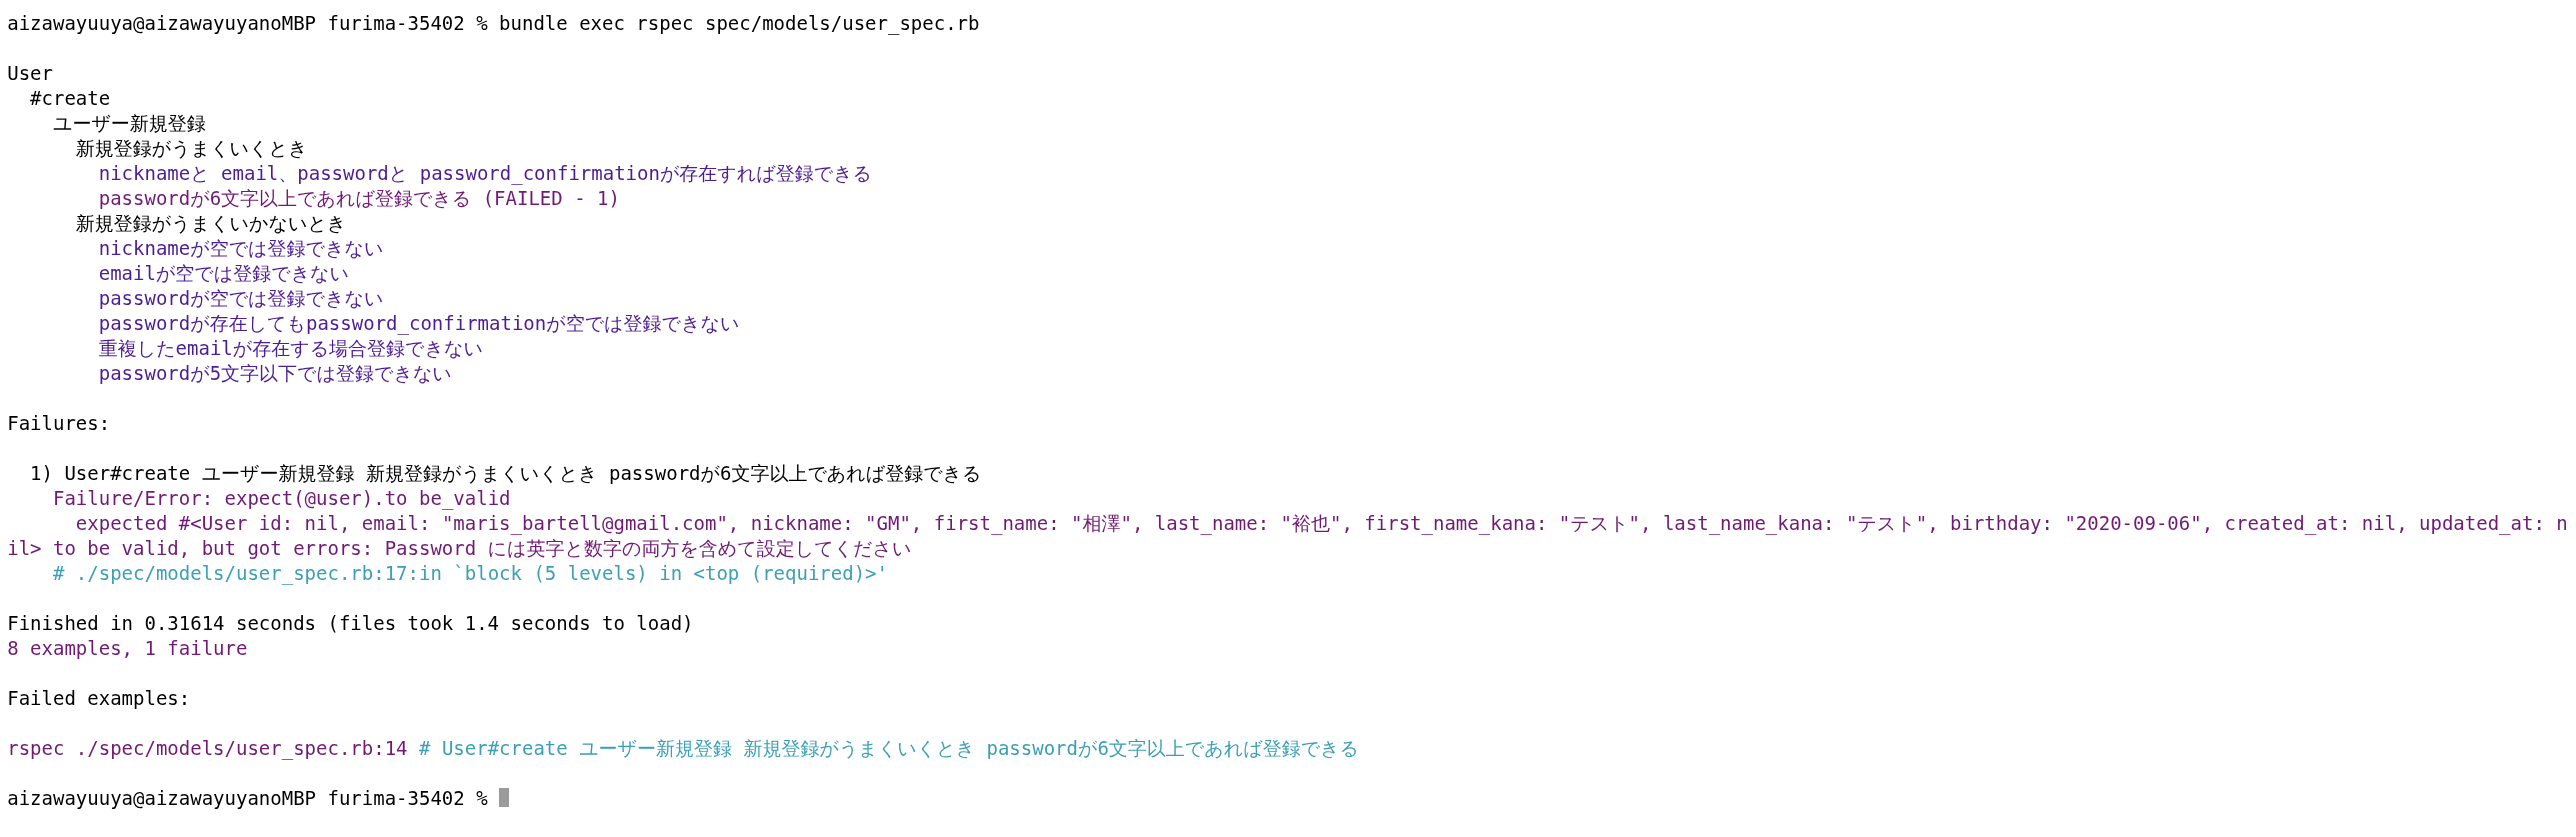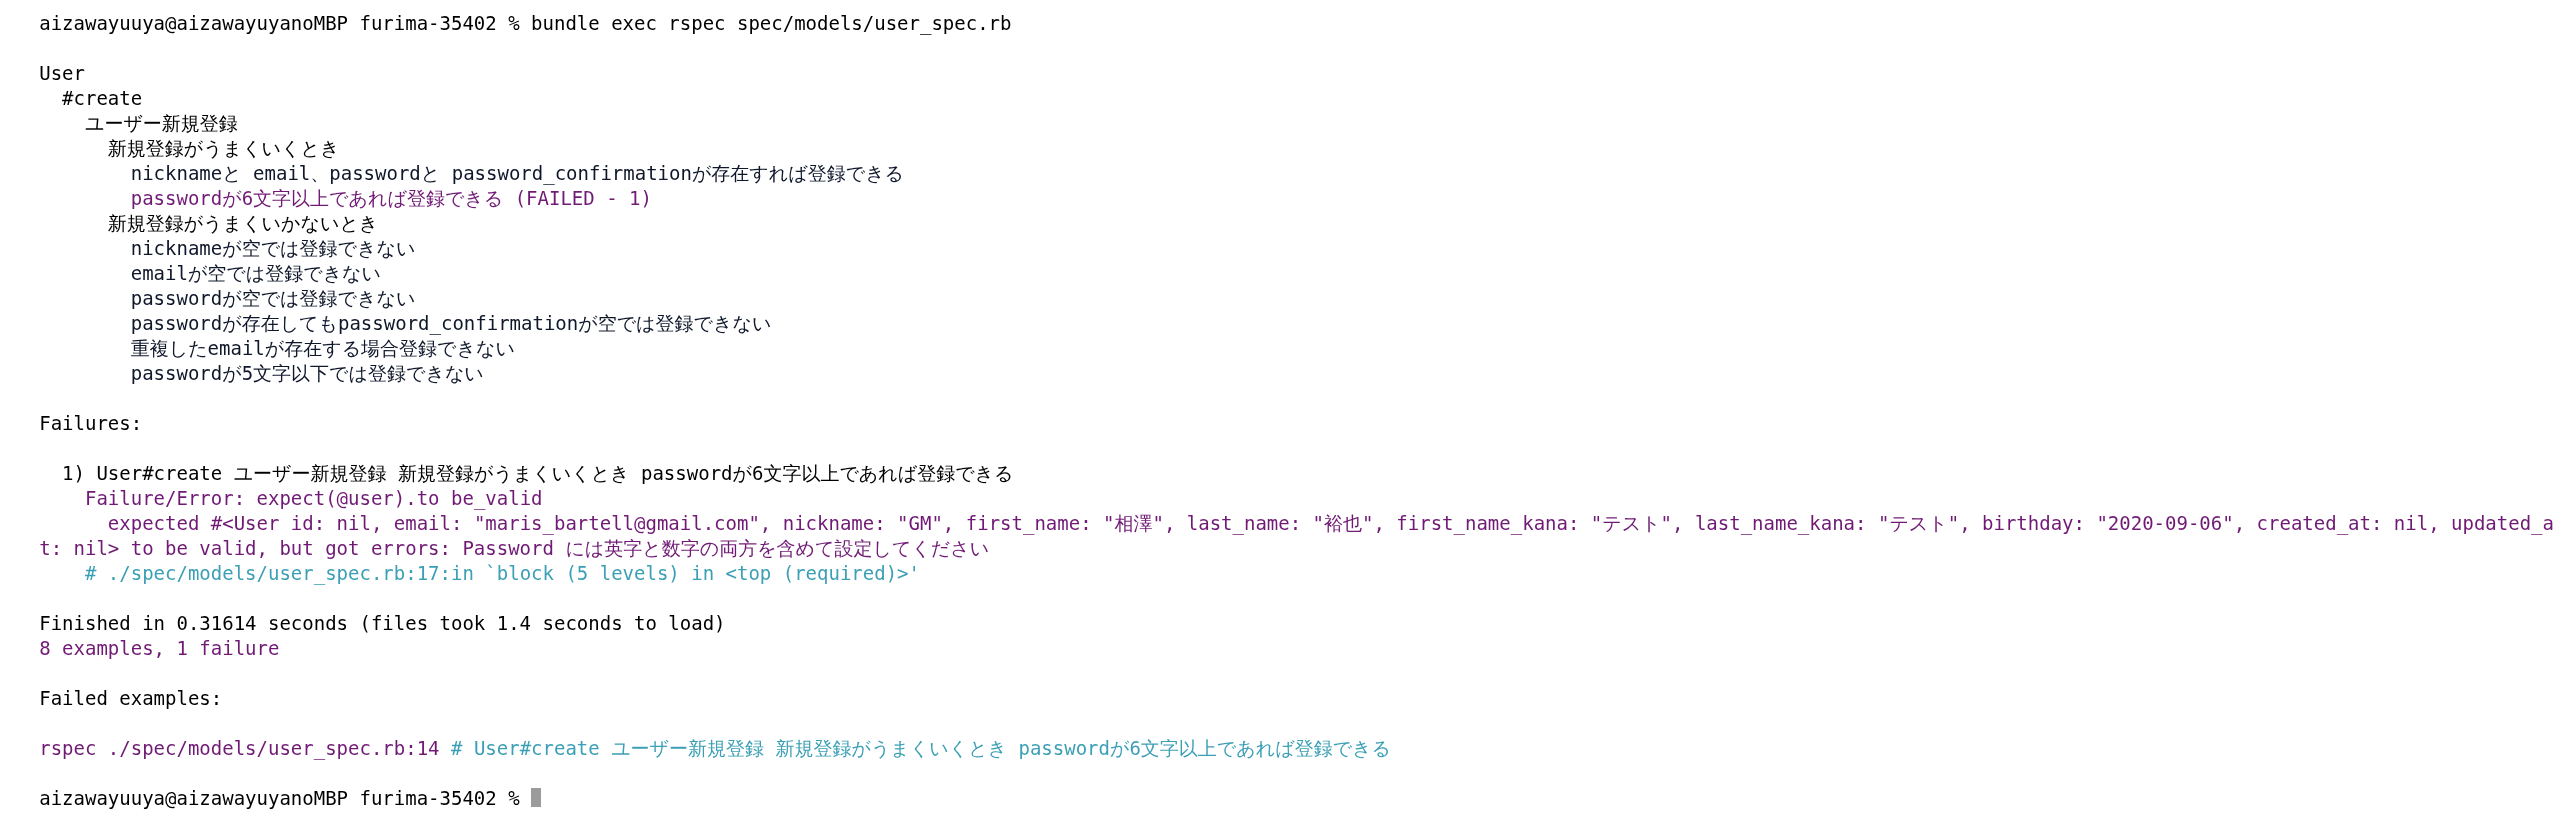--- a/index.html
+++ b/index.html
@@ -13,31 +13,30 @@
     line-height: 25px;
     color: #000000;
     width: 2576px;
     height: 838px;
     overflow: hidden;
   }
   #terminal {
     padding: 10.8px 7.2px 0 7.2px;
     white-space: pre-wrap;
     word-break: break-all;
-    margin-left: 32px;
   }
   .line {
     min-height: 25px;
     white-space: pre-wrap;
   }
   .blank {
     height: 25px;
   }
   .c-default { color: #000000; }
-  .c-green   { color: #0f172a; }
+  .c-green   { color: #4c1d95; }
   .c-red     { color: #701a75; }
   .c-cyan    { color: #3b9fb5; }
   .cursor {
     display: inline-block;
     width: 10px;
     height: 19px;
     background: #9b9b9b;
     vertical-align: -2.7px;
   }
   .seg { white-space: pre-wrap; }

